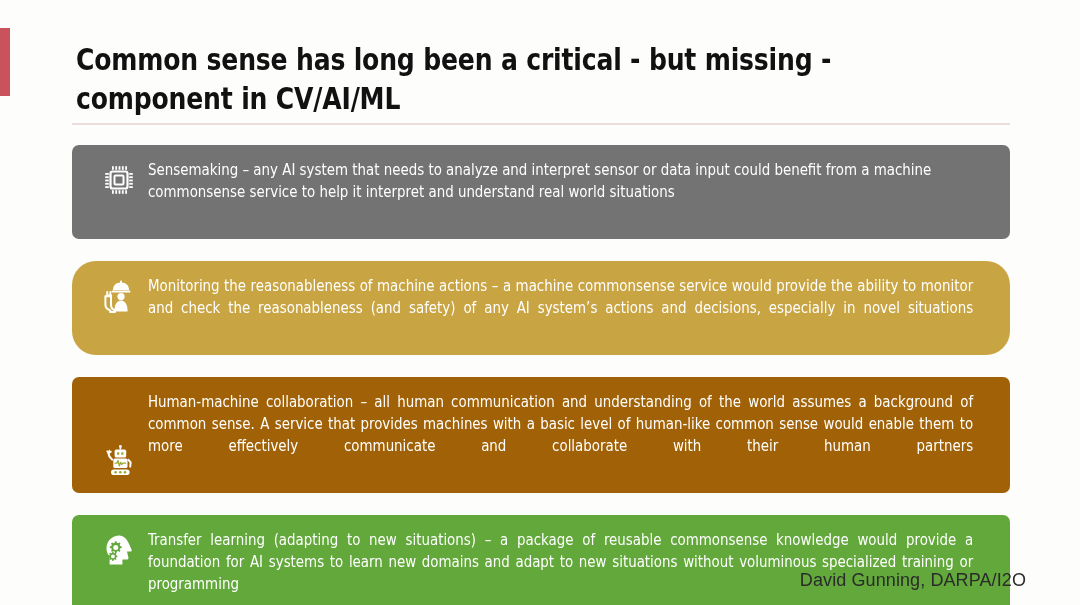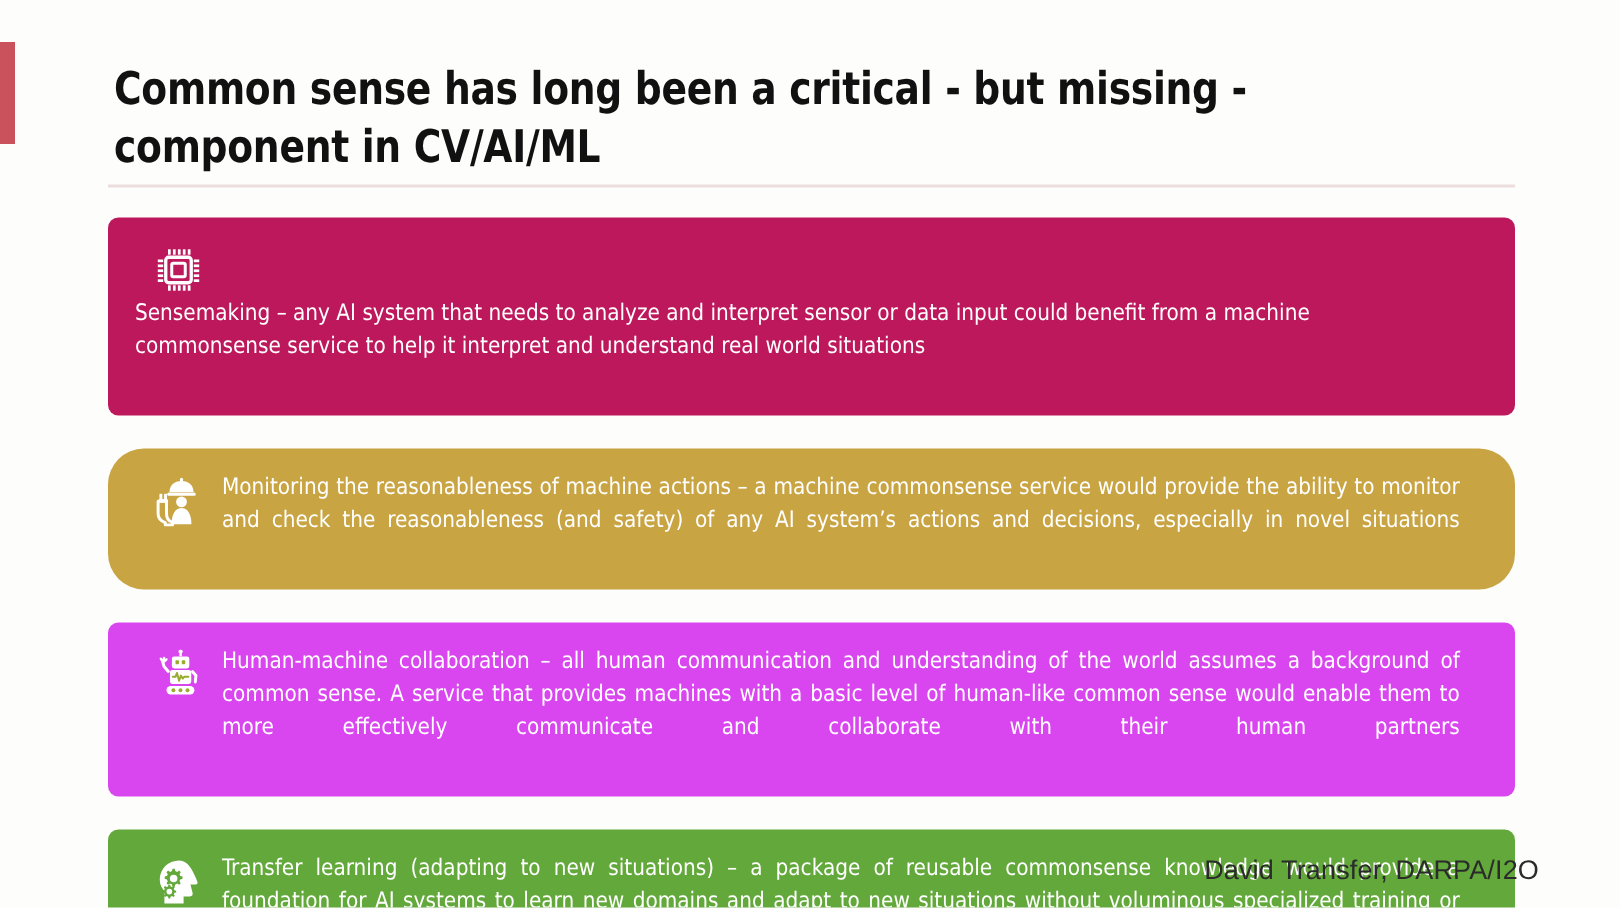--- a/index.html
+++ b/index.html
@@ -94,23 +94,23 @@
     padding-right: 6px;
     transform: scaleX(0.98);
     transform-origin: left top;
   }
   .bar-text::after {
     content: "";
     display: inline-block;
     width: 100%;
   }
 
-  .bar-1 { background: #be185d; flex-direction: column; }
+  .bar-1 { background: #737373; }
   .bar-2 { background: #c9a443; border-radius: 24px; }
-  .bar-3 { background: #d946ef; }
+  .bar-3 { background: #a16207; align-items: flex-end; }
   .bar-4 { background: #62a83a; }
 
   .bar-1 .bar-text { text-align: left; }
 
   
   .attribution {
     position: absolute;
     right: 54px;
     bottom: 14px;
     font-family: "Liberation Sans", sans-serif;
@@ -221,13 +221,13 @@
           </g>
           <circle cx="10.9" cy="23.4" r="1.9" fill="#ffffff"></circle>
         </g>
       </svg>
     </div>
     <div class="bar-text">Transfer learning (adapting to new situations) – a package of reusable commonsense knowledge would provide a foundation for AI systems to learn new domains and adapt to new situations without voluminous specialized training or programming</div>
   </div>
 
 </div>
 
-<div class="attribution">David Transfer, DARPA/I2O</div>
+<div class="attribution">David Gunning, DARPA/I2O</div>
 
 </body></html>

